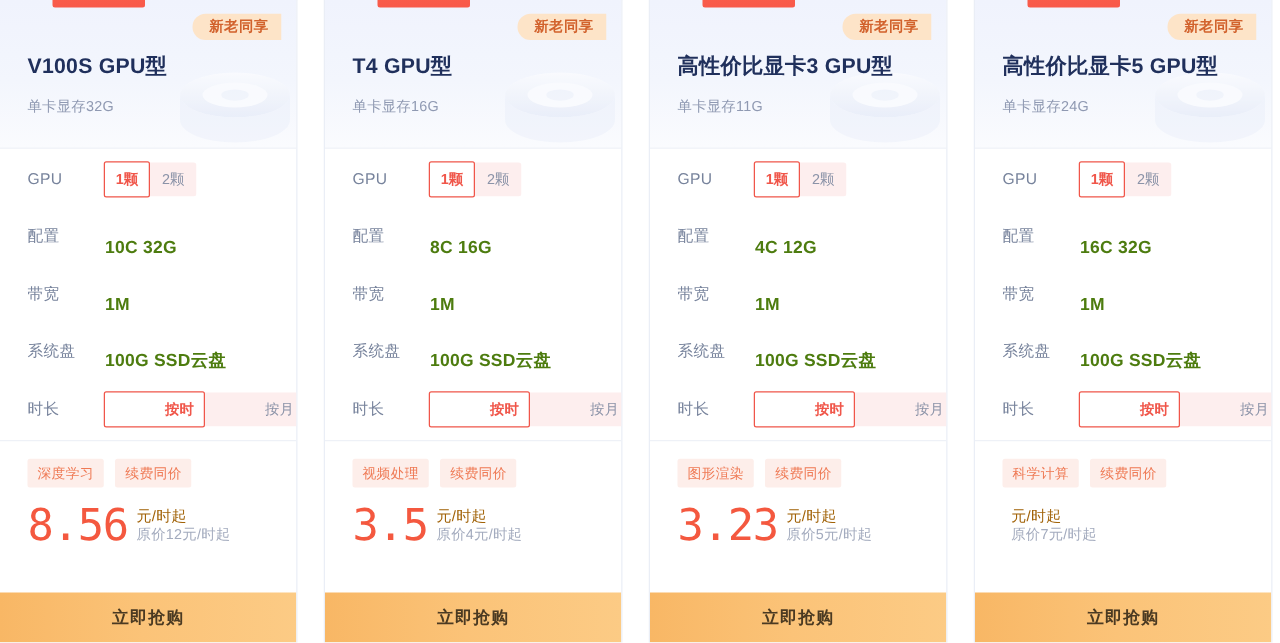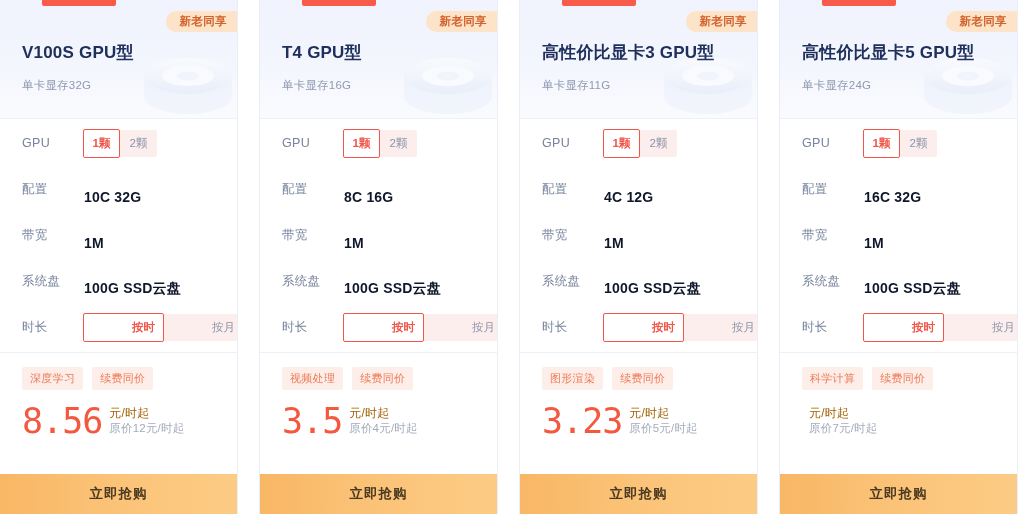--- a/index.html
+++ b/index.html
@@ -38,21 +38,21 @@
   }
   .ribbon{
     position:absolute;
     top:-7px;left:42px;
     width:74px;height:13px;
     background:linear-gradient(180deg,#fb5f4b 0%,#f8594a 100%);
     border-radius:2px;
   }
   .newold-badge{
     position:absolute;
-    top:11px;right:0;
+    top:11px;right:12px;
     height:21px;
     padding:0 10px 0 13px;
     display:flex;align-items:center;
     background:#fde4c8;
     border-top-left-radius:11px;
     border-bottom-left-radius:11px;
     color:#d2622d;
     font-size:11.5px;
     font-weight:bold;
     letter-spacing:.4px;
@@ -99,21 +99,21 @@
   .spec-label{
     width:62px;
     flex:0 0 62px;
     font-size:12.5px;
     color:#77839c;
     letter-spacing:.3px;
   }
   .spec-value{
     font-size:14px;
     font-weight:bold;
-    color:#0f172a;
+    color:#4d7c0f;
     letter-spacing:.2px;
     margin-top:16px;
   }
   .seg{
     display:flex;
     background:#fdeeee;
     border-radius:2px;
     overflow:visible;
     position:relative;
     height:27px;

